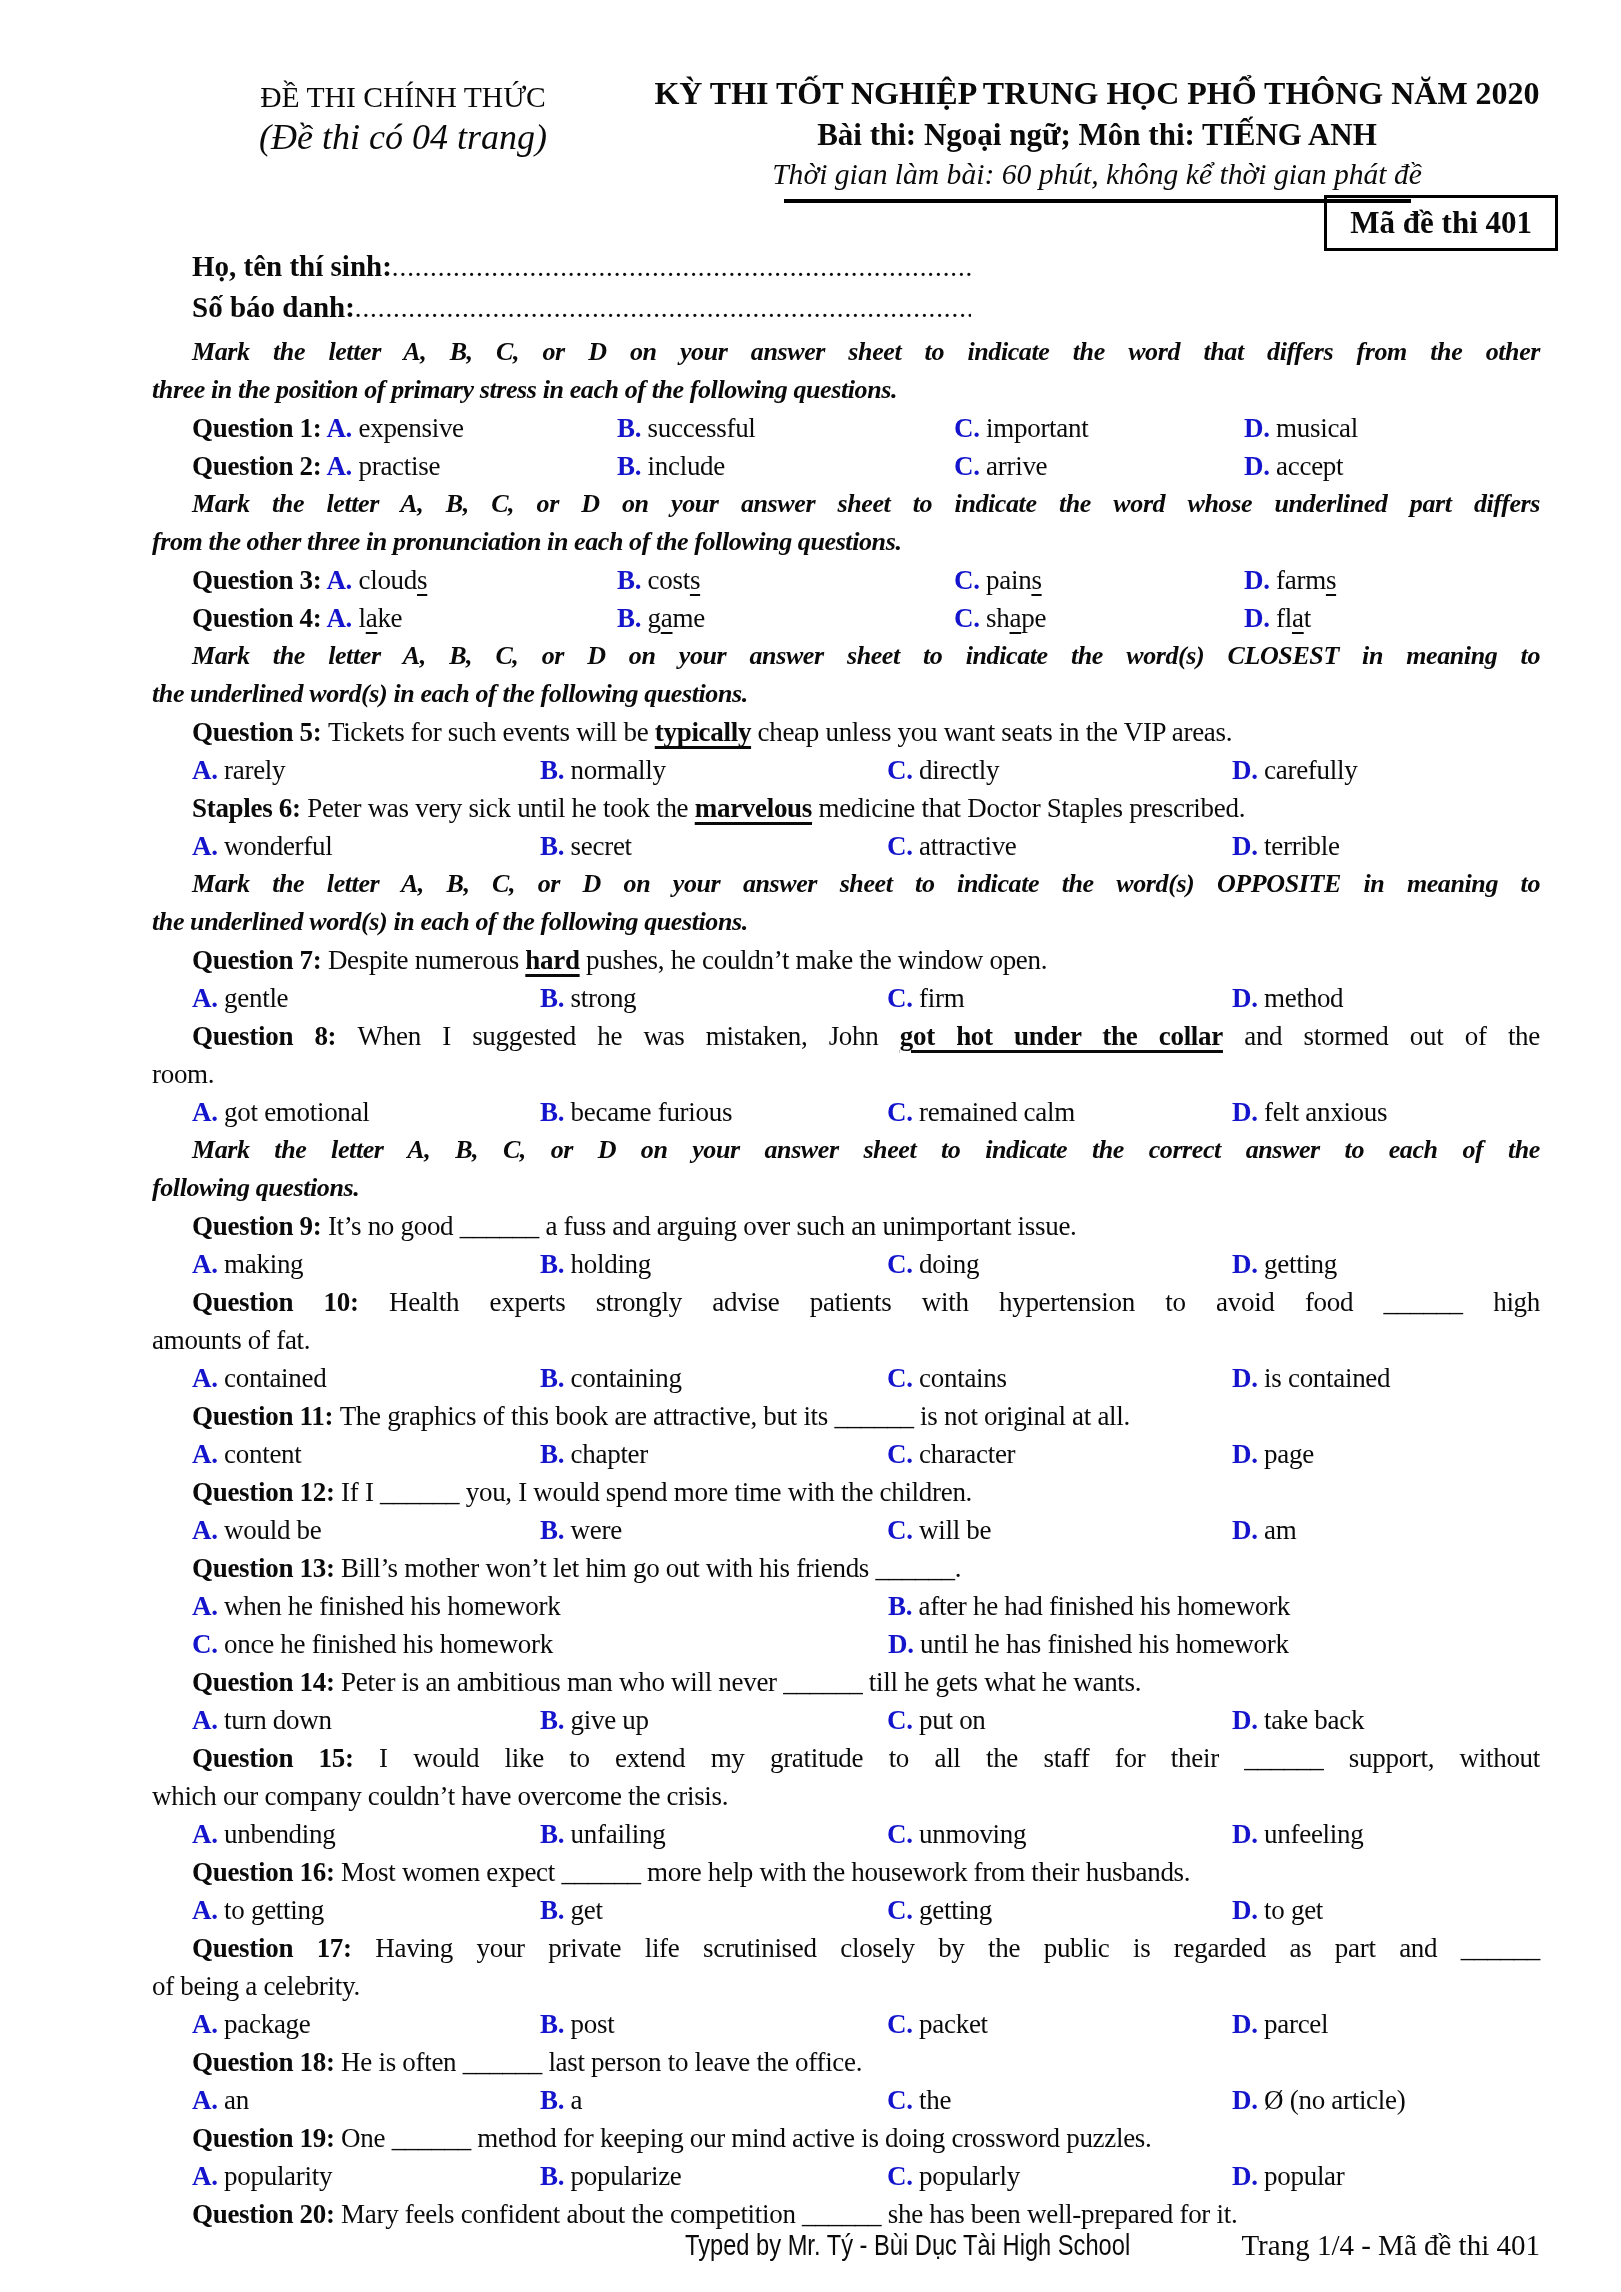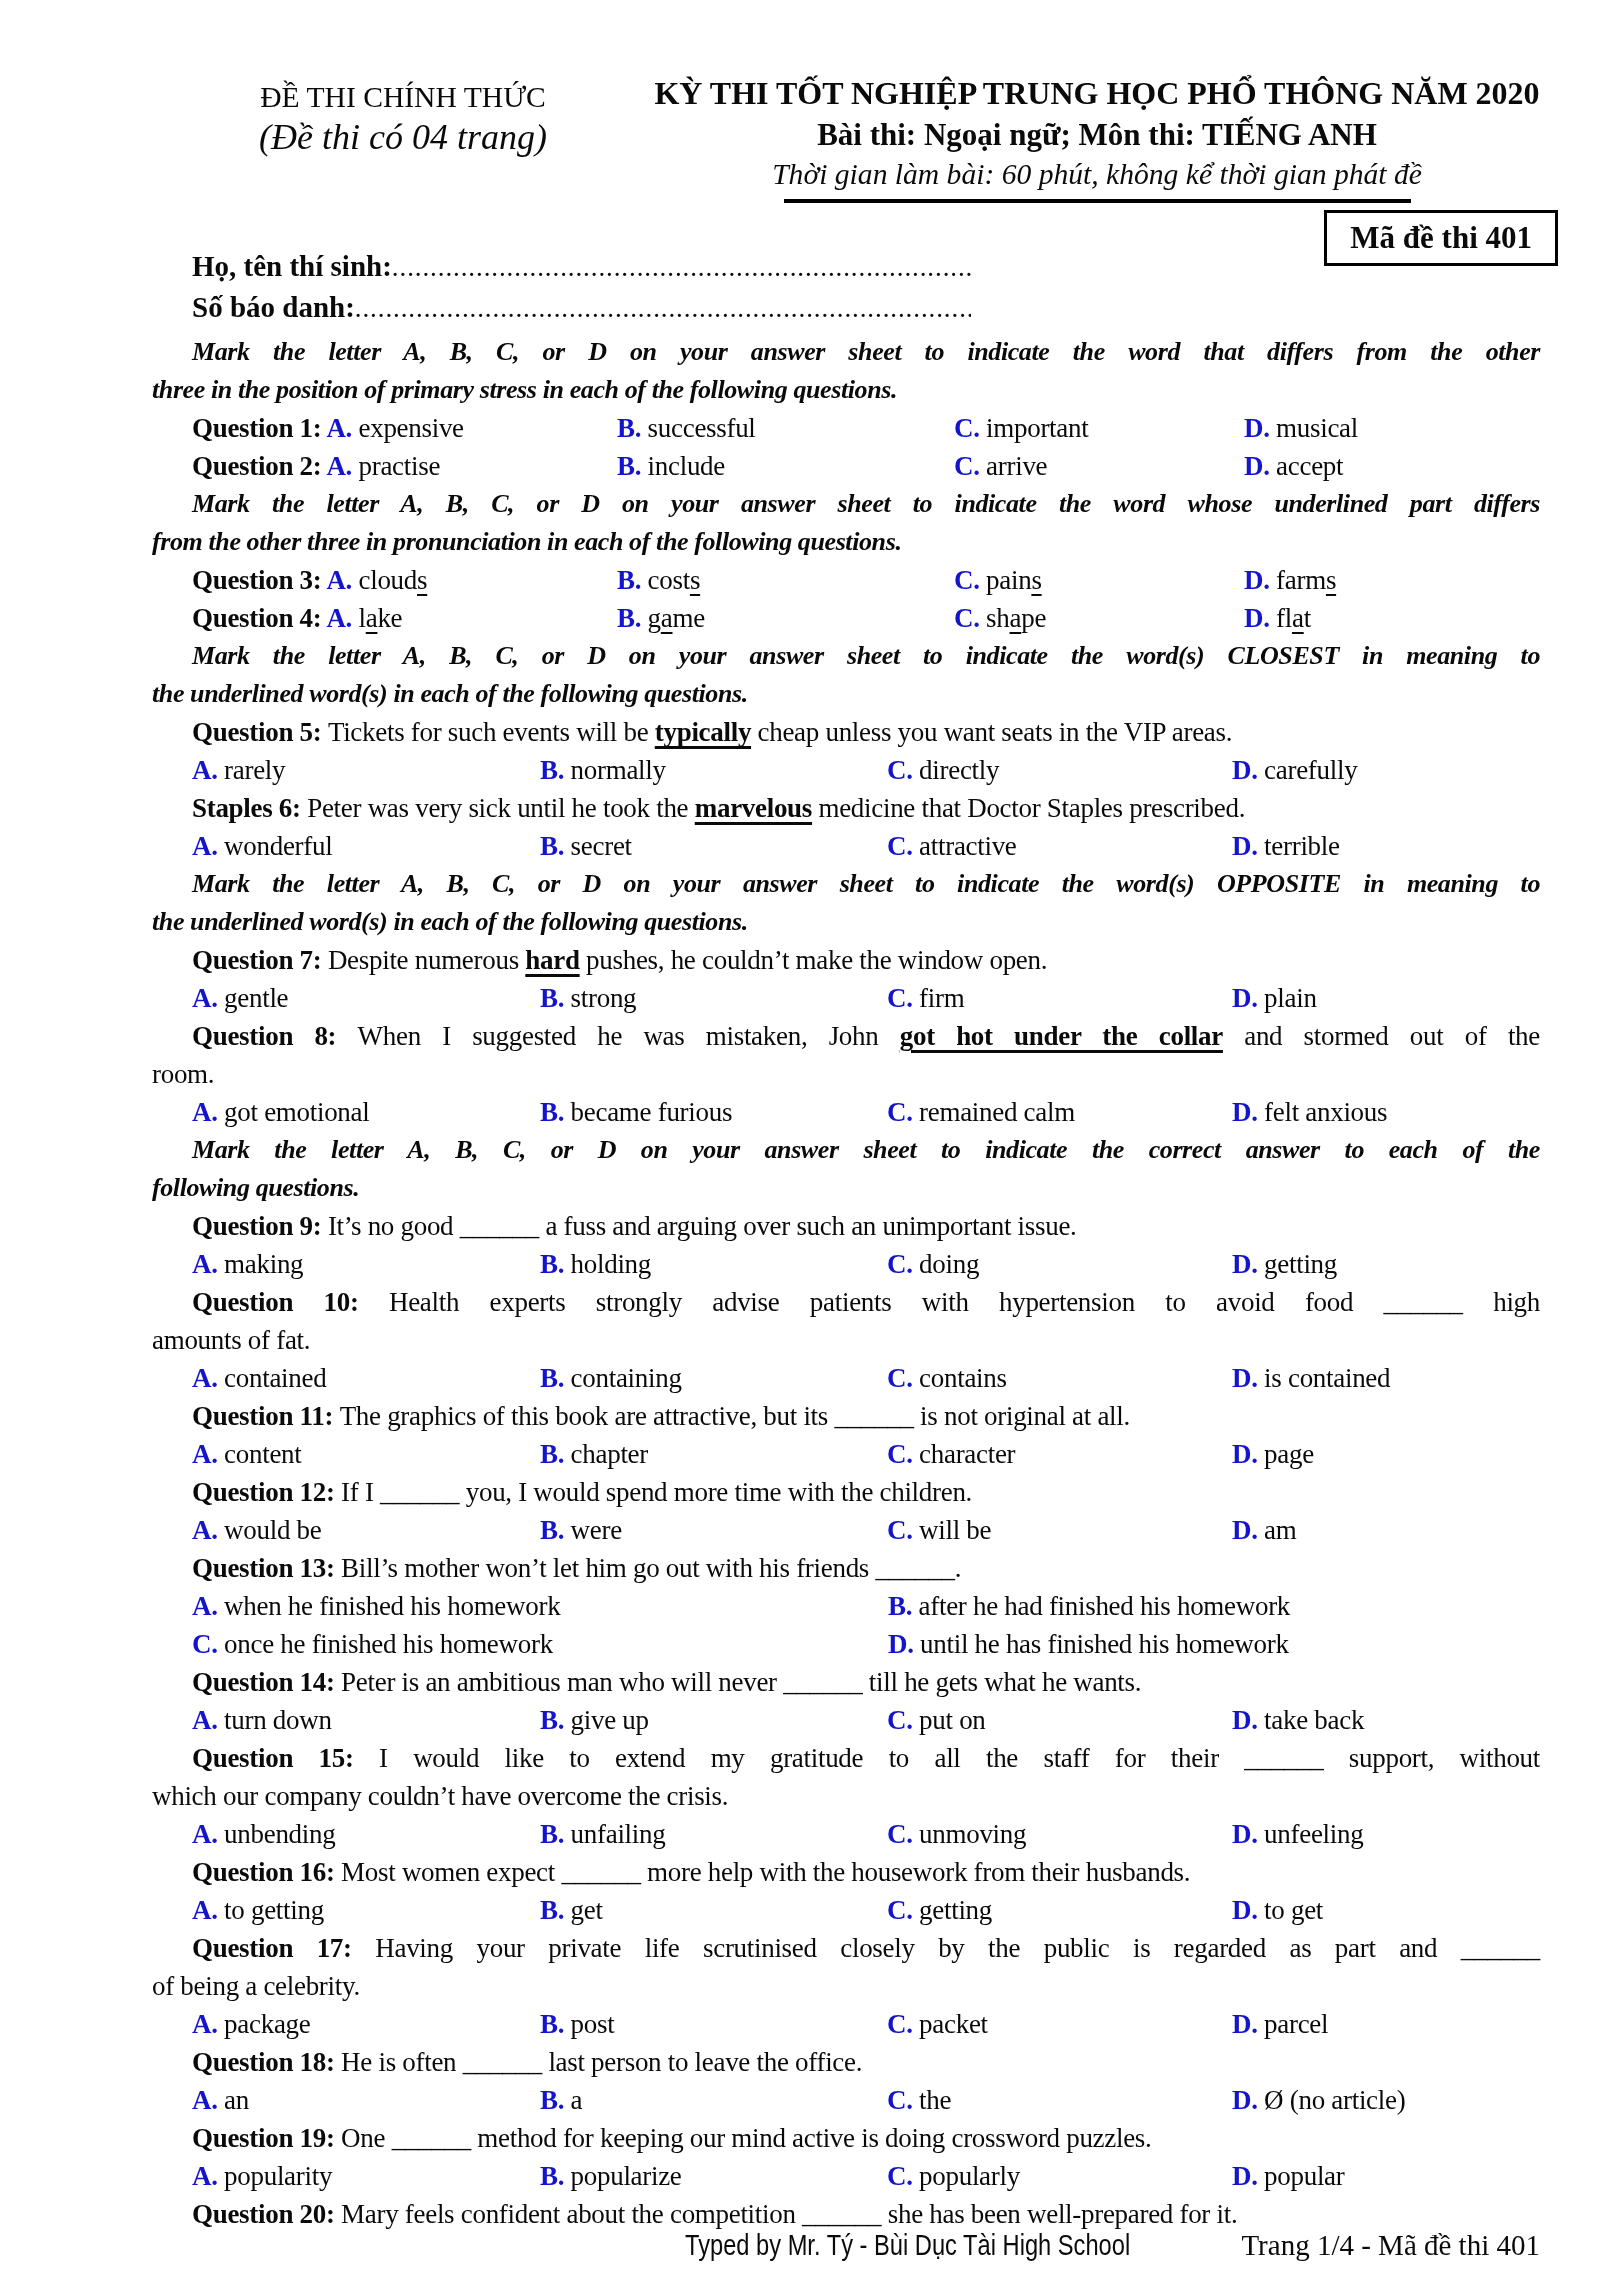--- a/index.html
+++ b/index.html
@@ -17,21 +17,21 @@
   .ministry-inner { display:inline-block; border-bottom:2.7px solid #000; padding:0 3.6px 2.7px; }
   .official { font-weight:normal; font-size:29.6px; line-height:41px; }
   .pages-note { font-style:italic; font-size:36px; line-height:39px; }
   .h-right { text-align:center; }
   .title { font-weight:bold; font-size:32px; line-height:41px; white-space:nowrap; }
   .subject { font-weight:bold; font-size:31px; line-height:41px; }
   .duration { font-style:italic; font-size:29.6px; line-height:39px; }
   .rule { width:627px; height:3.6px; background:#000; margin:5.4px auto 0; }
 
   .code-box {
-    position:absolute; top:210px; right:63px;
+    position:absolute; top:195px; right:63px;
     border:3.6px solid #000; padding:7.2px 23px;
     font-weight:bold; font-size:31px; white-space:nowrap;
   }
 
   
   .student { margin-top:43px; }
   .st-line { white-space:nowrap; overflow:hidden; width:819px; line-height:40px; padding-left:40px; font-size:29px; }
   .st-label { font-weight:bold; }
   .dots { font-size:27px; letter-spacing:0.9px; }
 
@@ -152,21 +152,21 @@
       <div class="instruction">
         <div class="line indent fill">Mark the letter A, B, C, or D on your answer sheet to indicate the word(s) OPPOSITE in meaning to</div>
         <div class="line">the underlined word(s) in each of the following questions.</div>
       </div>
       <div>
         <div class="line indent"><span class="qlabel">Question 7: </span><span class="">Despite numerous </span><span class="b u">hard</span><span class=""> pushes, he couldn’t make the window open.</span></div>
         <div class="opt-row">
           <span><span class="opt-letter">A. </span><span class="">gentle</span></span>
           <span><span class="opt-letter">B. </span><span class="">strong</span></span>
           <span><span class="opt-letter">C. </span><span class="">firm</span></span>
-          <span><span class="opt-letter">D. </span><span class="">plain</span></span>
+          <span><span class="opt-letter">D. </span><span class="">method</span></span>
         </div>
       </div>
       <div>
         <div class="line indent fill"><span class="qlabel">Question 8: </span><span class="">When I suggested he was mistaken, John </span><span class="b u">got hot under the collar</span><span class=""> and stormed out of the</span></div>
         <div class="line"><span class="">room.</span></div>
         <div class="opt-row">
           <span><span class="opt-letter">A. </span><span class="">got emotional</span></span>
           <span><span class="opt-letter">B. </span><span class="">became furious</span></span>
           <span><span class="opt-letter">C. </span><span class="">remained calm</span></span>
           <span><span class="opt-letter">D. </span><span class="">felt anxious</span></span>

